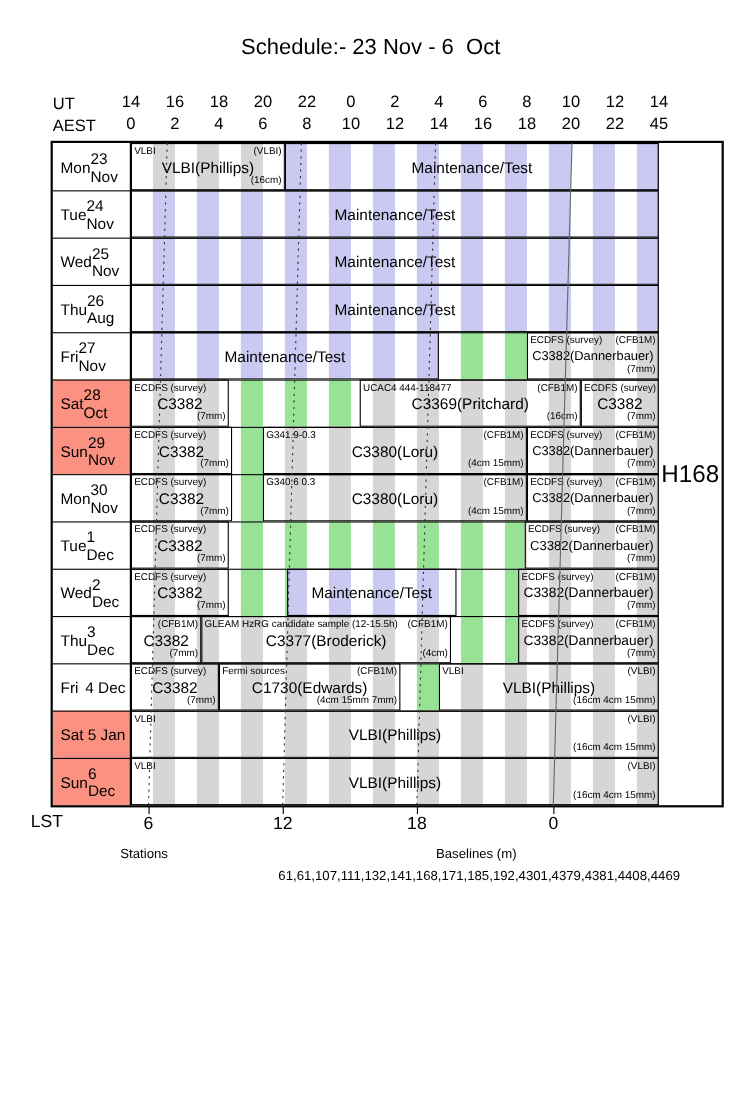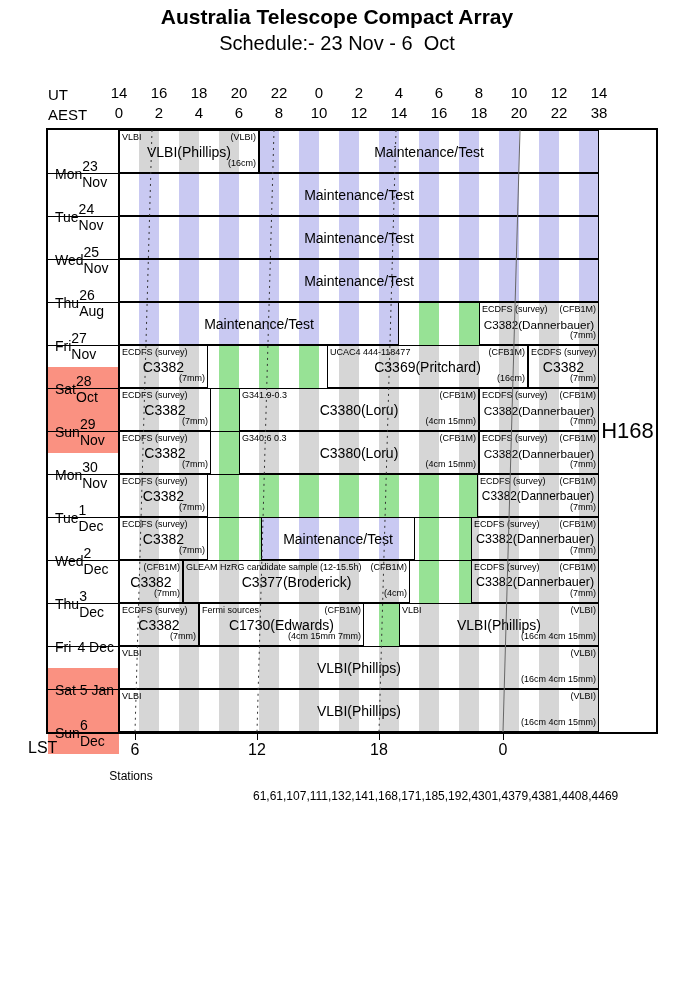--- a/index.html
+++ b/index.html
@@ -7,42 +7,41 @@
         font-family:"Liberation Sans",sans-serif;color:#000;overflow:hidden;}
   .abs{position:absolute;}
   .title{left:0;top:5px;width:674px;text-align:center;font-size:21px;font-weight:bold;}
   .subtitle{left:0;top:32px;width:674px;text-align:center;font-size:20px;white-space:pre;}
   .axis-name{font-size:15px;}
   .tick-label{font-size:15px;text-align:center;width:40px;}
   .hline{background:#000;height:1px;}
   .vline{background:#000;}
   .frame{border:2px solid #000;}
   .row-label{display:flex;align-items:center;justify-content:space-between;
-             box-sizing:border-box;padding:0 5px 0 7px;font-size:14px;margin-top:22px;}
+             box-sizing:border-box;padding:0 5px 0 7px;font-size:14px;}
   .track-row{background:#fff;}
   .stripe{position:absolute;top:0;height:100%;}
   .blk{position:absolute;top:0;height:100%;box-sizing:border-box;}
   .blk.boxed{border:1.5px solid #000;}
   .blk-center{position:absolute;left:50%;top:50%;transform:translate(-50%,-50%);
               white-space:nowrap;font-size:14px;}
   .lab-s{position:absolute;font-size:9px;white-space:nowrap;line-height:10px;}
   .tl{top:1px;left:2px;} .tr{top:1px;right:2px;} .br{bottom:4px;right:2px;text-align:center;}
   .lst-label{font-size:16px;}
   .lst-tick-num{font-size:16px;text-align:center;width:40px;}
   .foot-h{font-size:12px;text-align:center;}
   .foot-t{font-size:12px;white-space:pre;}
   .h168{font-size:22px;}
   .page-foot{font-size:16px;}
   svg{display:block;}
 </style>
 </head>
 <body>
 
 <div class="page">
-  <div class="abs title">Australia Telescope Compact Array</div>
   <div class="abs subtitle">Schedule:- 23 Nov - 6  Oct</div>
 
   <div class="abs axis-name" style="left:48px;top:86px;">UT</div>
   <div class="abs axis-name" style="left:48px;top:106px;">AEST</div>
   <div class="abs" id="ut-ticks">
       <div class="abs tick-label" style="left: 99px; top: 84px;">14</div>
       <div class="abs tick-label" style="left: 139px; top: 84px;">16</div>
       <div class="abs tick-label" style="left: 179px; top: 84px;">18</div>
       <div class="abs tick-label" style="left: 219px; top: 84px;">20</div>
       <div class="abs tick-label" style="left: 259px; top: 84px;">22</div>
@@ -61,21 +60,21 @@
       <div class="abs tick-label" style="left: 179px; top: 104px;">4</div>
       <div class="abs tick-label" style="left: 219px; top: 104px;">6</div>
       <div class="abs tick-label" style="left: 259px; top: 104px;">8</div>
       <div class="abs tick-label" style="left: 299px; top: 104px;">10</div>
       <div class="abs tick-label" style="left: 339px; top: 104px;">12</div>
       <div class="abs tick-label" style="left: 379px; top: 104px;">14</div>
       <div class="abs tick-label" style="left: 419px; top: 104px;">16</div>
       <div class="abs tick-label" style="left: 459px; top: 104px;">18</div>
       <div class="abs tick-label" style="left: 499px; top: 104px;">20</div>
       <div class="abs tick-label" style="left: 539px; top: 104px;">22</div>
-      <div class="abs tick-label" style="left: 579px; top: 104px;">38</div>
+      <div class="abs tick-label" style="left: 579px; top: 104px;">45</div>
     </div>
 
   <div id="grid">
       <div class="abs row-label" style="left: 48px; top: 130px; width: 71px; height: 43px; background: rgb(255, 255, 255);">
         <div>Mon</div>
         <div>23 Nov</div>
       </div>
       <div class="abs track-row" style="left: 119px; top: 130px; width: 480px; height: 43px;">
         <div class="stripe" style="left: 20px; width: 20px; background: rgb(214, 214, 214);"></div>
         <div class="stripe" style="left: 60px; width: 20px; background: rgb(214, 214, 214);"></div>
@@ -519,15 +518,16 @@
       <div class="abs lst-tick-num" style="left: 115px; top: 741px;">6</div>
       <div class="abs vline" style="left: 257px; top: 733px; width: 1px; height: 7px;"></div>
       <div class="abs lst-tick-num" style="left: 237px; top: 741px;">12</div>
       <div class="abs vline" style="left: 379px; top: 733px; width: 1px; height: 7px;"></div>
       <div class="abs lst-tick-num" style="left: 359px; top: 741px;">18</div>
       <div class="abs vline" style="left: 503px; top: 733px; width: 1px; height: 7px;"></div>
       <div class="abs lst-tick-num" style="left: 483px; top: 741px;">0</div>
     </div>
 
   <div class="abs foot-h" style="left:56px;top:769px;width:150px;">Stations</div>
+  <div class="abs foot-h" style="left:333px;top:769px;width:200px;">Baselines (m)</div>
   <div class="abs foot-t" style="left:253px;top:789px;width:364px;text-align:center;">61,61,107,111,132,141,168,171,185,192,4301,4379,4381,4408,4469</div>
 
 </div>
 
 </body></html>

